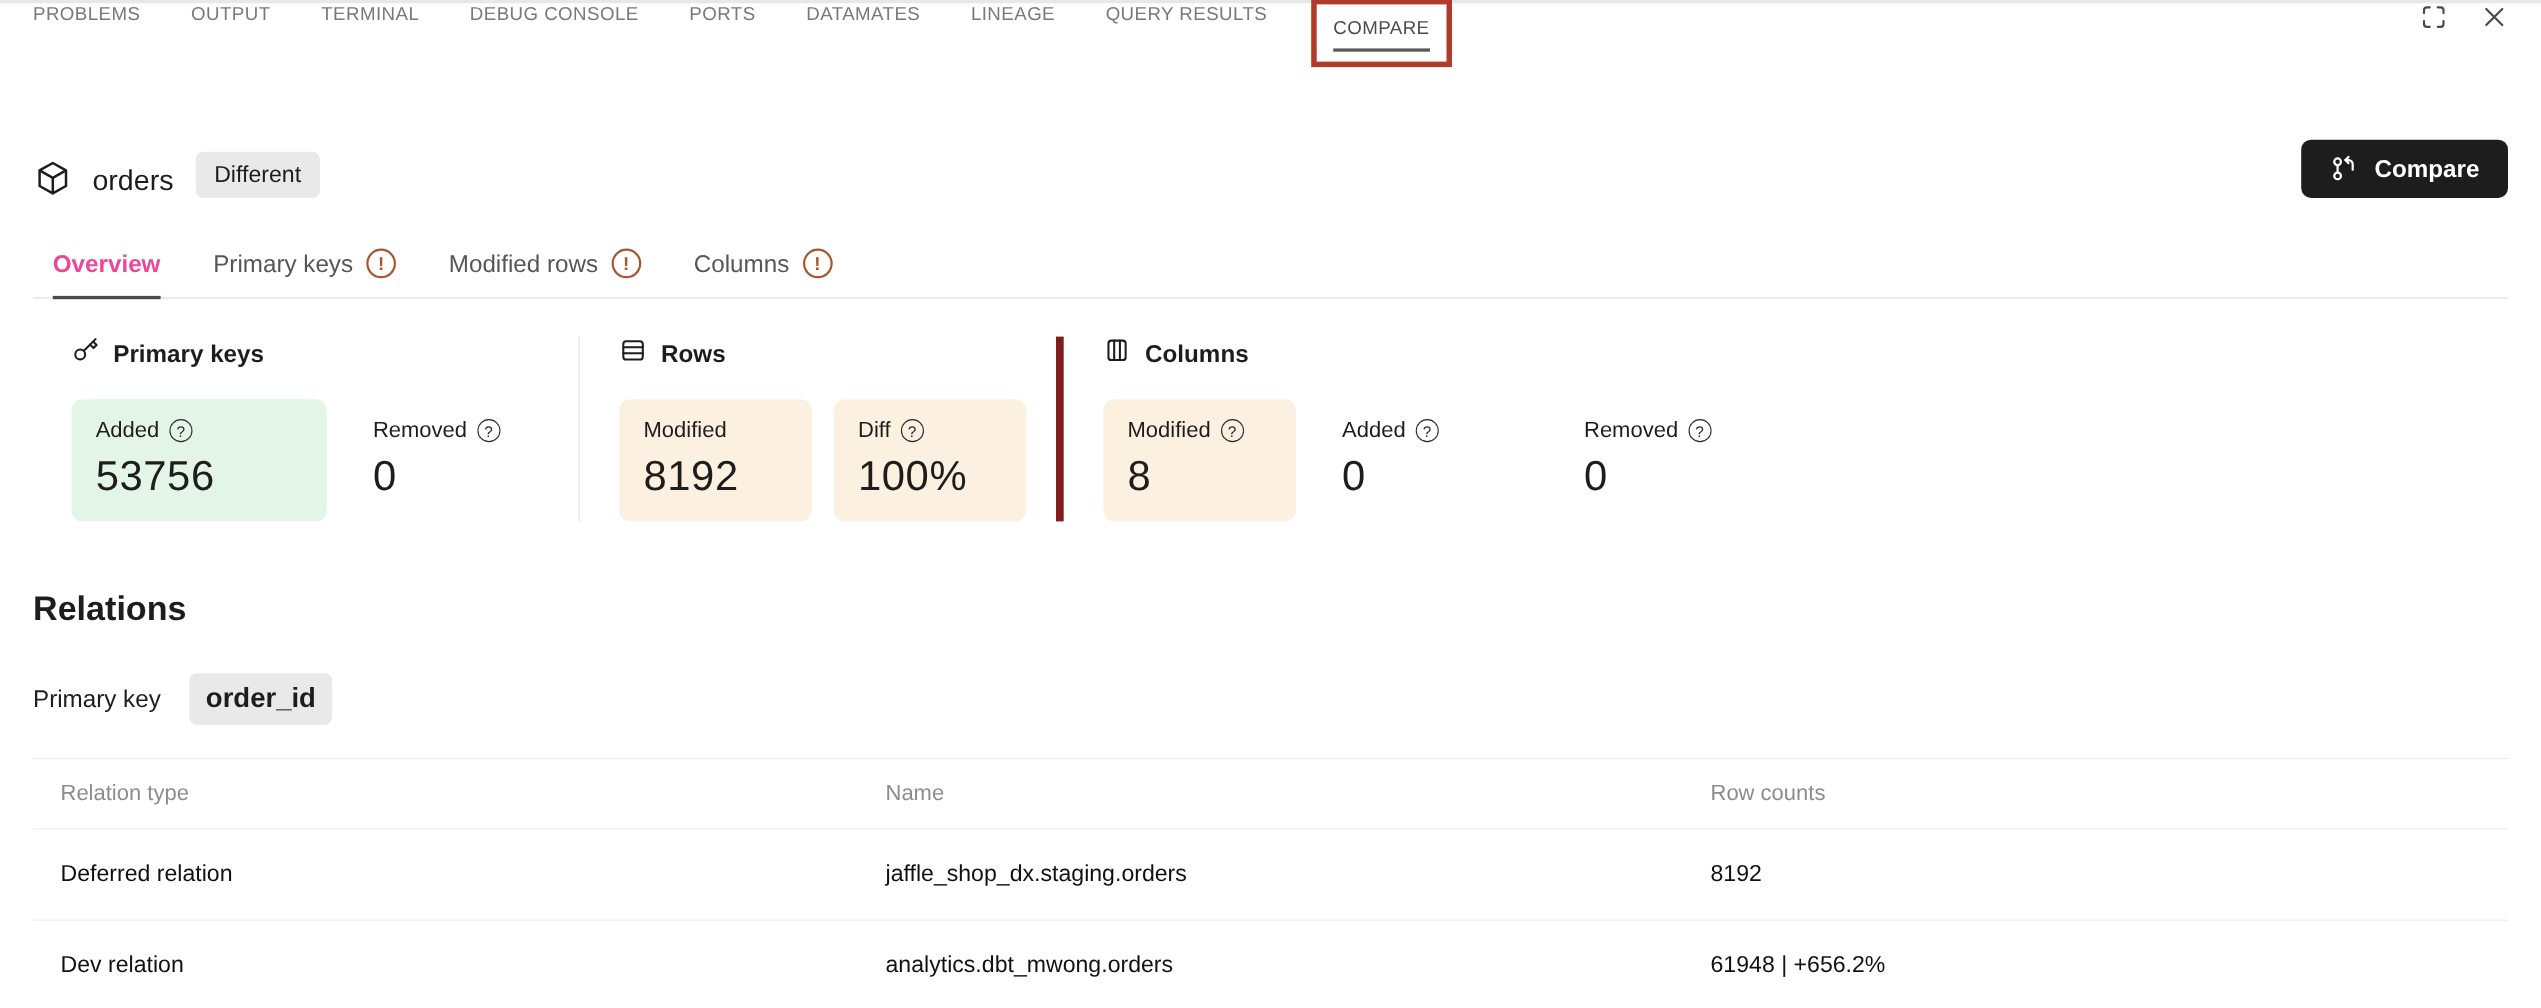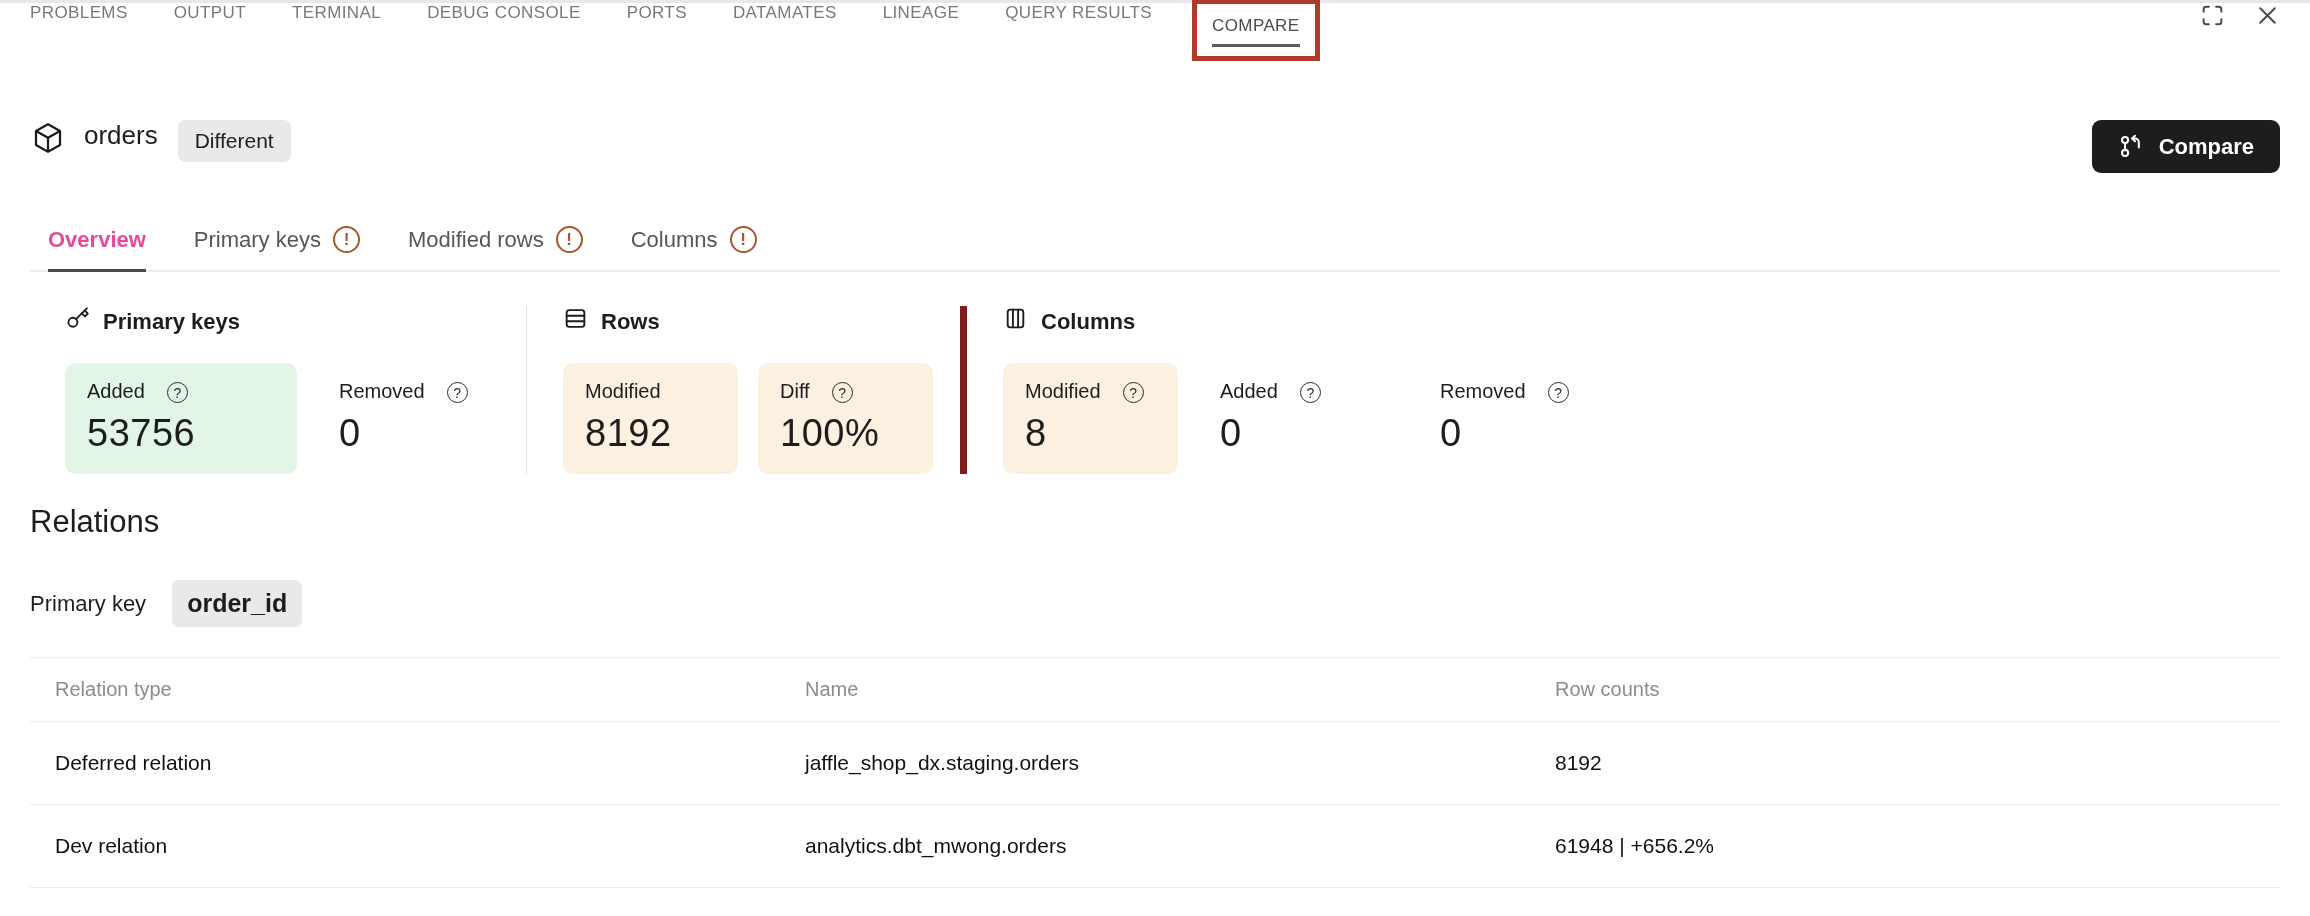--- a/index.html
+++ b/index.html
@@ -12,21 +12,21 @@
   .panel-tab { font-size:17px; letter-spacing:.4px; color:#797979; white-space:nowrap; cursor:pointer; }
   .panel-tab-annotated { border:5px solid var(--annotation-red); padding:12px 15px 9px;
     margin:-4px -6px -18px; position:relative; z-index:2; background:#fff; }
   .panel-tab-annotated .panel-tab { color:#4c4c4c; display:inline-block;
     border-bottom:3px solid #5a5a5a; padding-bottom:8px; }
   .topbar-actions { margin-left:auto; display:flex; align-items:center; gap:30px; }
   .topbar-actions svg { width:25px; height:25px; stroke:#4a4a4a; stroke-width:1.9;
     fill:none; stroke-linecap:round; stroke-linejoin:round; cursor:pointer; }
 
   
-  .header-row { display:flex; align-items:flex-start; padding:0 30px; margin-top:60px; height:60px; }
+  .header-row { display:flex; align-items:flex-end; padding:0 30px; margin-top:60px; height:60px; }
   .model-icon svg { width:36px; height:36px; stroke:#1d1d1d; stroke-width:1.5; fill:none;
     stroke-linejoin:round; display:block; }
   .model-name { font-size:26px; font-weight:500; margin-left:18px; }
   .status-badge { margin-left:20px; background:var(--badge-bg); border-radius:7px;
     font-size:21px; font-weight:500; padding:9px 17px; color:#1d1d1d; }
   .compare-btn { margin-left:auto; background:var(--button-bg); color:#fff; border:none;
     border-radius:9px; font-size:22px; font-weight:600; padding:13px 26px; display:flex;
     align-items:center; gap:14px; cursor:pointer; font-family:inherit; }
   .compare-btn svg { width:27px; height:27px; stroke:#fff; stroke-width:1.8; fill:none;
     stroke-linecap:round; stroke-linejoin:round; }
@@ -49,29 +49,29 @@
   .stat-group:nth-child(1) { width:497px; border-right:1px solid #e1e1e1; }
   .stat-group:nth-child(2) { width:440px; border-right:7px solid #7f1d1d; padding-left:36px; }
   .stat-group:nth-child(3) { flex:1; padding-left:36px; }
   .group-title { display:flex; align-items:center; gap:13px; font-size:22px; font-weight:700; }
   .group-title svg { width:25px; height:25px; stroke:#1d1d1d; stroke-width:1.8; fill:none;
     stroke-linecap:round; stroke-linejoin:round; }
   .metrics { display:flex; gap:20px; margin-top:26px; }
   .metric { border-radius:10px; padding:17px 22px 19px; min-width:200px; }
   .metric.green { background:var(--green-bg); min-width:232px; }
   .metric.orange { background:var(--orange-bg); min-width:175px; }
-  .metric-label { display:flex; align-items:flex-end; gap:22px; font-size:20px; color:#1d1d1d; }
+  .metric-label { display:flex; align-items:center; gap:9px; font-size:20px; color:#1d1d1d; }
   .help-icon { width:21px; height:21px; border:1.7px solid #2b2b2b; border-radius:50%;
     font-size:14px; font-weight:500; color:#2b2b2b; display:inline-flex; align-items:center;
     justify-content:center; cursor:pointer; }
   .metric-value { font-size:38px; font-weight:500; margin-top:9px; letter-spacing:.5px; }
 
   
   .relations { margin:0 30px; }
-  .relations-title { font-size:31px; font-weight:400; }
+  .relations-title { font-size:31px; font-weight:700; margin-top:32px; }
   .pk-row { margin-top:40px; display:flex; align-items:center; gap:26px; }
   .pk-label { font-size:22px; }
   .pk-badge { background:var(--badge-bg); border-radius:7px; font-size:25px; font-weight:600;
     padding:9px 15px; }
   .rel-table { margin-top:30px; border-top:1px solid #ebebeb; }
   .t-row { display:grid; grid-template-columns:1fr 1fr 1fr; border-bottom:1px solid #ebebeb; }
   .t-row > div { padding:20px 10px 20px 25px; font-size:20px; color:#8c8c8c; }
   .t-row.body > div { padding:29px 10px 29px 25px; font-size:21px; color:#111; }
 </style>
 </head>

